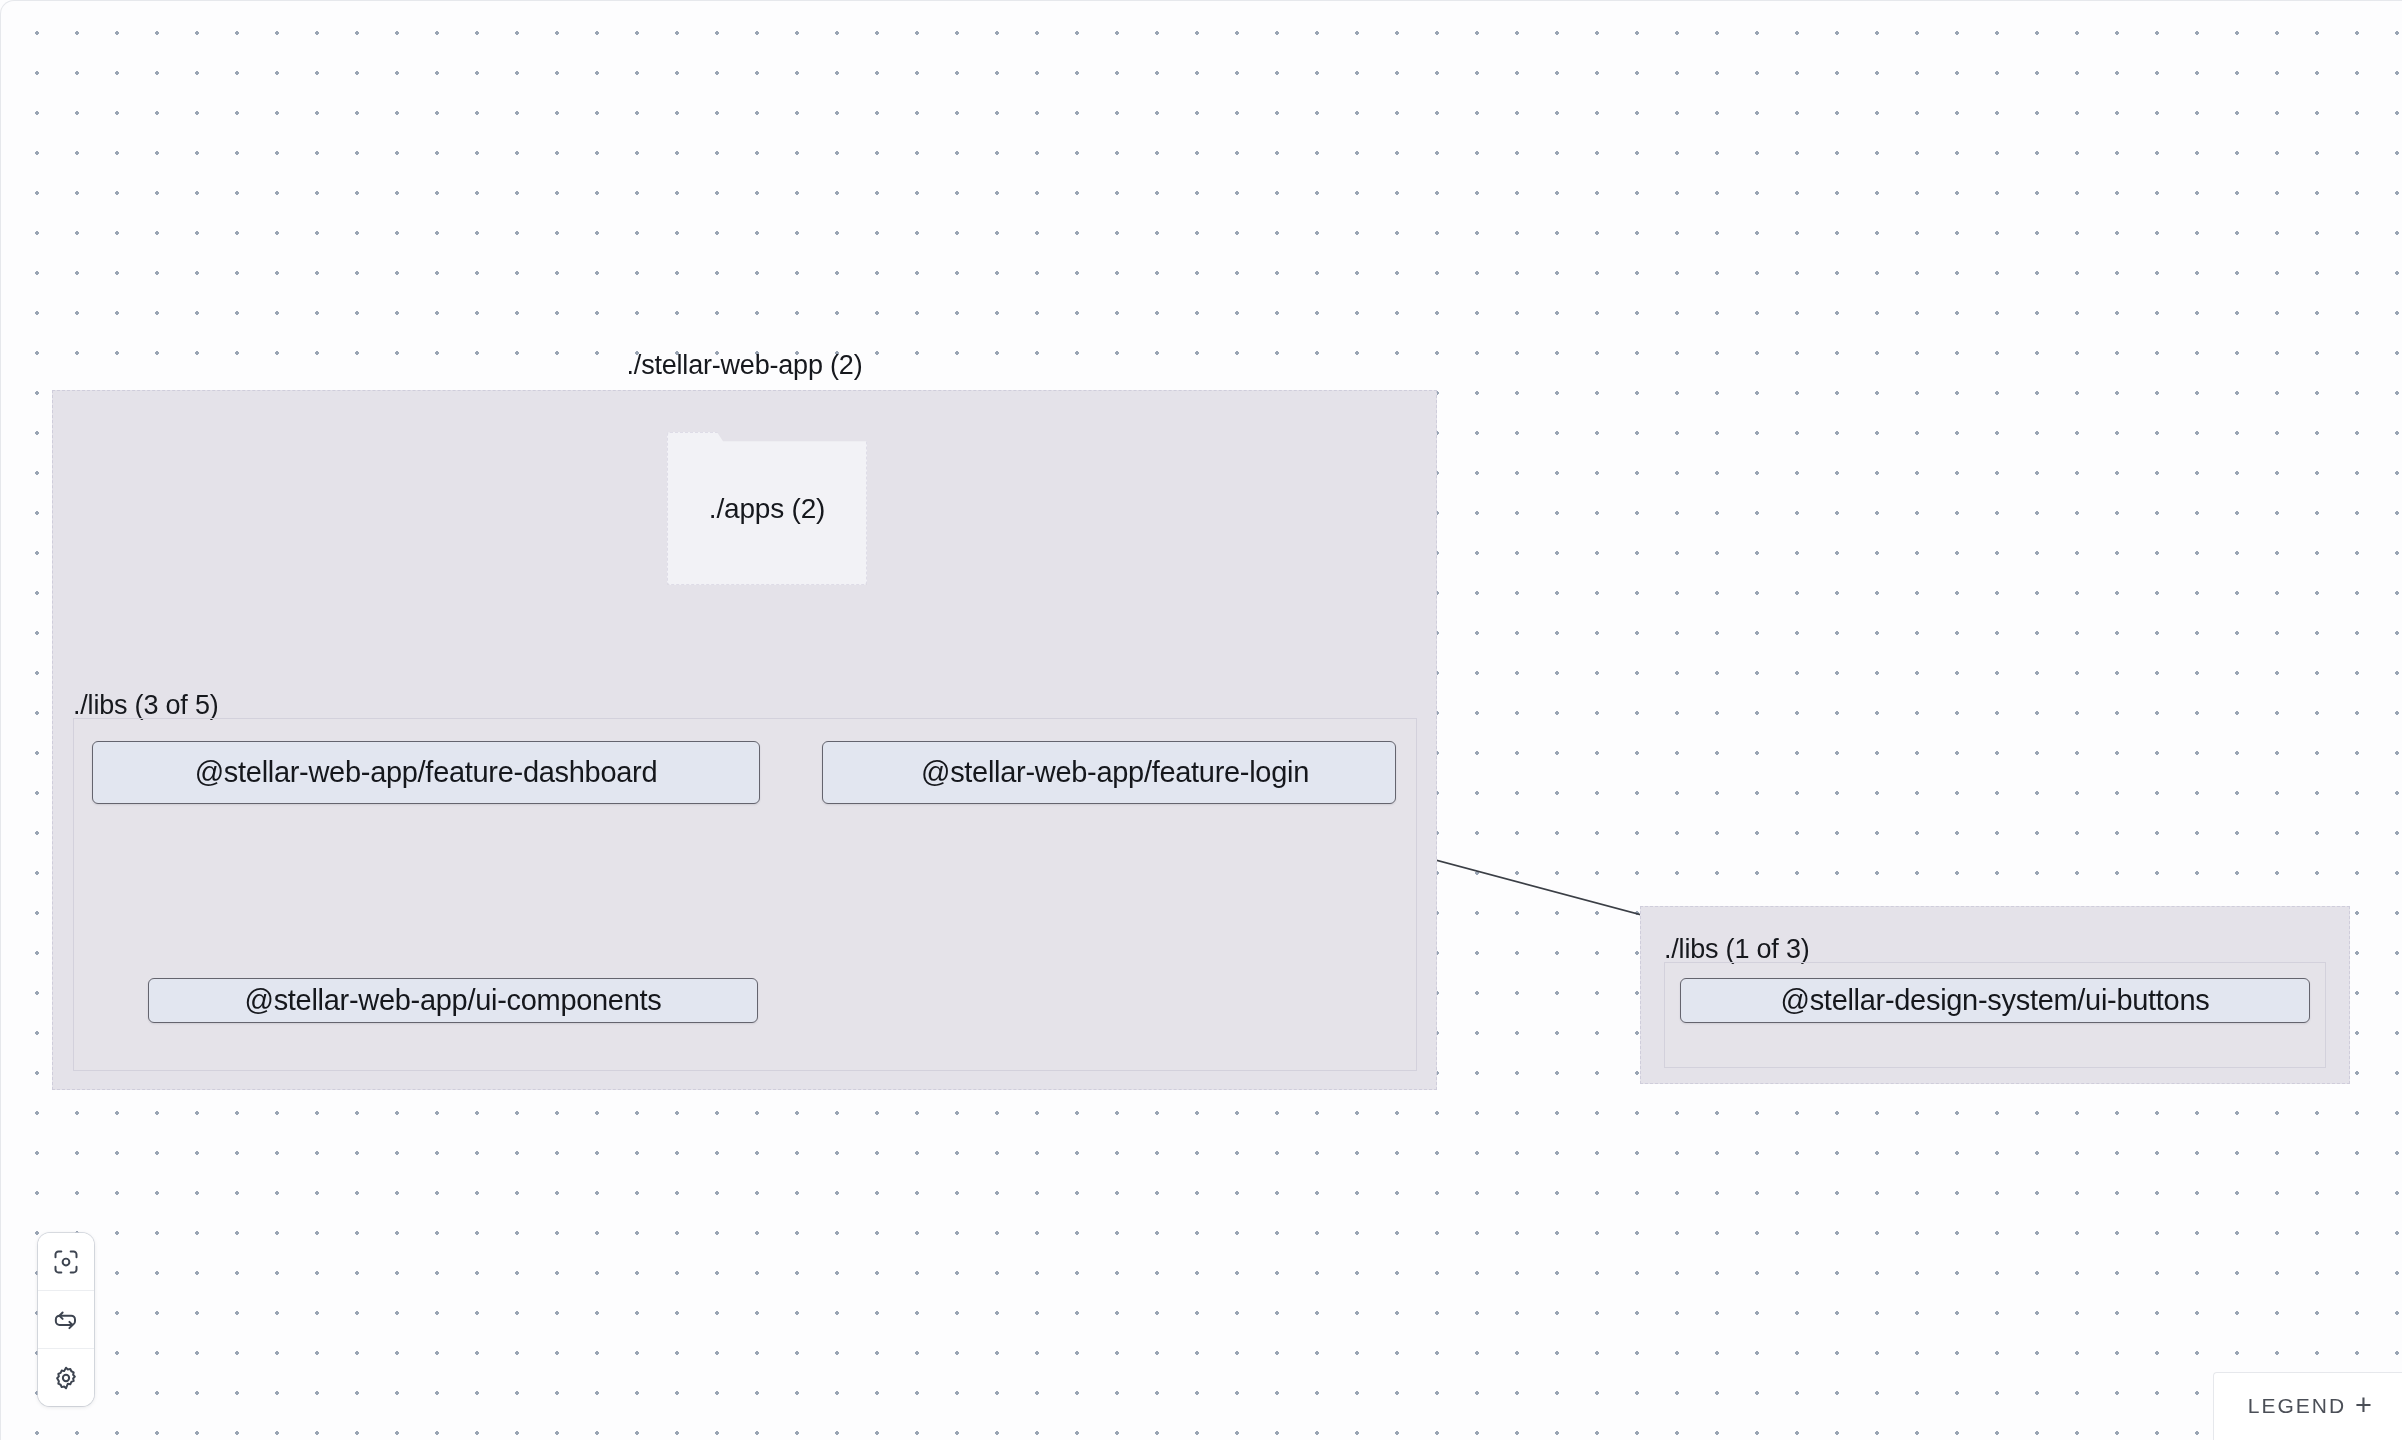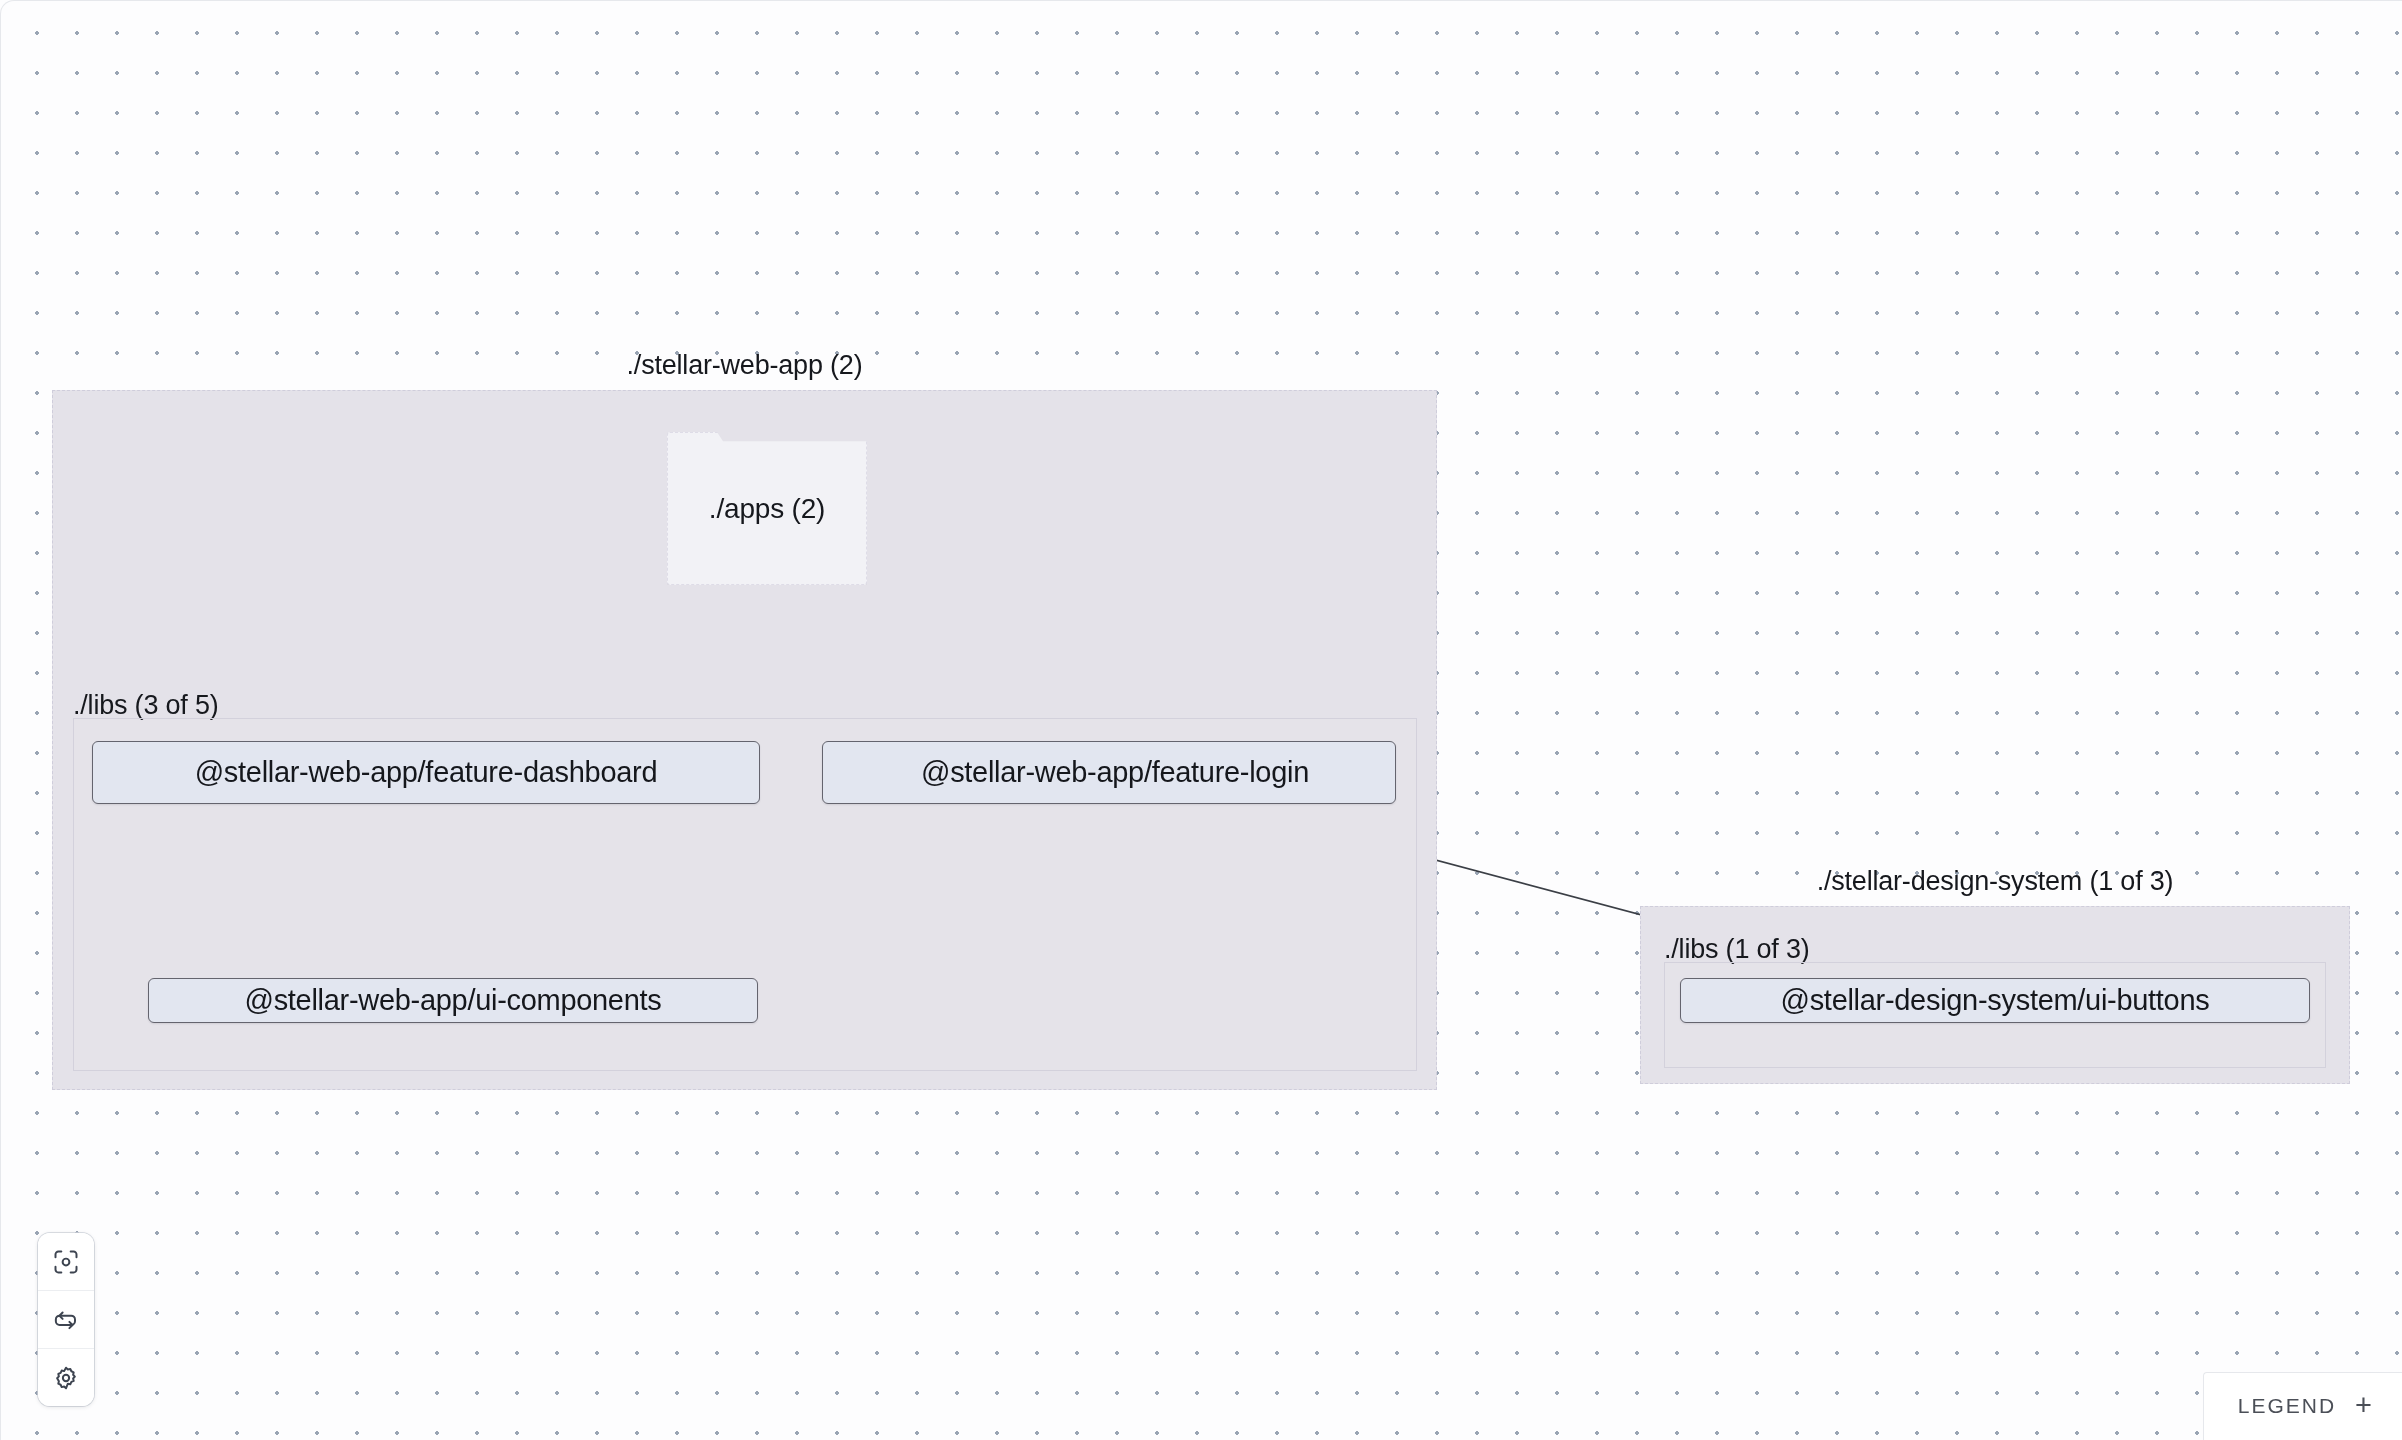--- a/index.html
+++ b/index.html
@@ -168,21 +168,21 @@
   #legend-panel {
     position: absolute;
     right: 0;
     bottom: 0;
     background: #ffffff;
     border-top: 1.5px solid #e6e8ec;
     border-left: 1.5px solid #e6e8ec;
     border-top-left-radius: 4px;
     padding: 21px 30px 22px 34px;
     display: flex;
-    gap: 19px;
+    gap: 9px;
     cursor: pointer;
   }
   #legend-label {
     font-size: 21px;
     letter-spacing: 2.0px;
     color: #4b4f57;
   }
   #legend-plus {
     font-size: 29px;
     color: #4b4f57;
@@ -232,21 +232,20 @@
   <div class="libs-group" style="left:73px; top:718px; width:1344px; height:353px;">
     <div class="libs-box"></div>
   </div>
 
   <div class="lib-node" style="left:92px; top:741px; width:668px; height:63px;">@stellar-web-app/feature-dashboard</div>
 
   <div class="lib-node" style="left:822px; top:741px; width:574px; height:63px;padding-left:12px;">@stellar-web-app/feature-login</div>
 
   <div class="lib-node" style="left:148px; top:978px; width:610px; height:45px;text-align:right;">@stellar-web-app/ui-components</div>
 
-  <div class="project-title" style="left:1640px; top:866px; width:710px;">./stellar-design-system (1 of 3)</div>
 
   <div class="project-group" style="left:1640px; top:906px; width:710px; height:178px;">
     <div class="project-box"></div>
   </div>
 
   <div class="libs-title" style="left:1664px; top:934px; width:662px;">./libs (1 of 3)</div>
 
   <div class="libs-group" style="left:1664px; top:962px; width:662px; height:106px;">
     <div class="libs-box"></div>
   </div>

